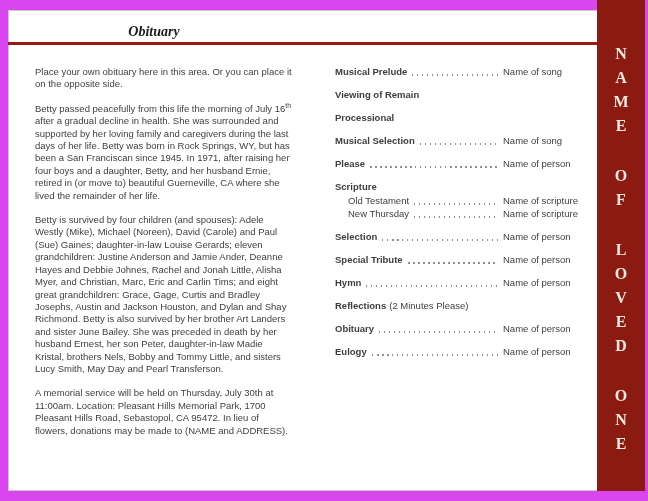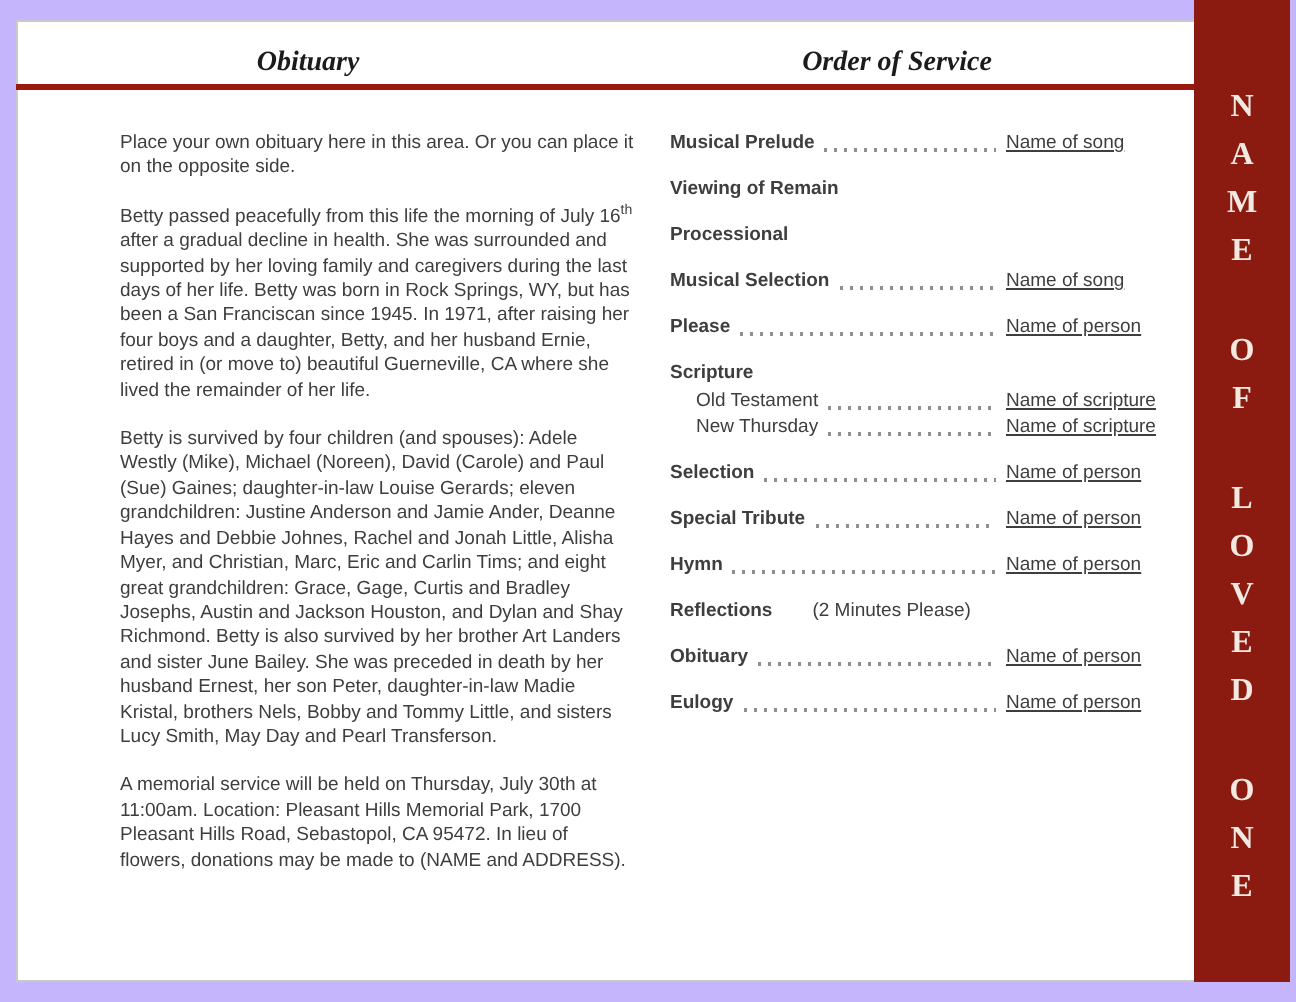--- a/index.html
+++ b/index.html
@@ -1,64 +1,63 @@
 <!DOCTYPE html>
 <html><head>
 <meta charset="utf-8">
 <style>
   html,body{margin:0;padding:0;background:#ffffff;}
-  .canvas{position:relative;width:648px;height:501px;background:#c4b5fd;overflow:hidden;
+  .canvas{position:relative;width:648px;height:501px;background:#d946ef;overflow:hidden;
           font-family:"Liberation Sans", sans-serif;color:#3e3e3e;}
 
   
   .sheet{position:absolute;left:8px;top:10px;width:637px;height:481px;
          border:1px solid #c9c9c9;background:#ffffff;box-sizing:border-box;}
 
   
   .header-title{position:absolute;top:24px;font-family:"Liberation Serif", serif;
                 font-style:italic;font-weight:bold;font-size:14px;color:#1b1b1b;text-align:center;}
   .header-left{left:8px;width:292px;}
   .header-right{left:300px;width:297px;}
   .rule{position:absolute;left:8px;top:42px;width:589px;height:3px;background:#9a1a10;}
 
   
   .obituary{position:absolute;left:35px;top:66px;width:258px;
-            font-size:9.5px;line-height:12.4px;color:#3e3e3e;margin-left:25px;}
+            font-size:9.5px;line-height:12.4px;color:#3e3e3e;}
   .obituary p{margin:0 0 12px 0;}
   .obituary sup{font-size:7px;line-height:0;}
 
   
   .order{position:absolute;left:335px;top:66px;width:252px;font-size:9.5px;color:#3e3e3e;}
   .row{display:flex;align-items:flex-end;margin-bottom:11px;line-height:12px;}
   .row .label{font-weight:bold;white-space:nowrap;}
   .row.sub .label{font-weight:normal;}
-  .row .suffix{font-weight:normal;margin-left:20px;white-space:nowrap;}
+  .row .suffix{font-weight:normal;margin-left:3px;white-space:nowrap;}
   .row .dots{flex:1;height:2px;margin:0 5px 2px 5px;
              background-image:repeating-linear-gradient(to right,#8f8f8f 0,#8f8f8f 1.5px,transparent 1.5px,transparent 5px);}
-  .row .value{flex:0 0 84px;white-space:nowrap;text-decoration:underline;}
+  .row .value{flex:0 0 84px;white-space:nowrap;}
   .row.group-head{margin-bottom:2px;text-align:center;}
   .row.sub{margin-left:13px;margin-bottom:1px;}
   .row.sub-end{margin-bottom:11px;}
 
   
   .band{position:absolute;left:597px;top:0;width:48px;height:491px;background:#8b1b10;
         display:flex;flex-direction:column;align-items:center;box-sizing:border-box;
         padding-top:42px;font-family:"Liberation Serif", serif;font-weight:bold;
         font-size:16px;color:#f2e9e0;}
   .band .letter{line-height:24px;}
   .band .word-gap{height:26px;flex:none;}
 </style>
 </head>
 <body>
 
 <div class="canvas">
   <div class="sheet"></div>
 
   <div class="header-title header-left">Obituary</div>
-  <div class="header-title header-right">Order of Service</div>
   <div class="rule"></div>
 
   <div class="obituary">
       <p>Place your own obituary here in this area. Or you can place it on the opposite side.</p>
       <p>Betty passed peacefully from this life the morning of July 16<sup>th</sup> after a gradual decline in health.  She was surrounded and supported by her loving family and caregivers during the last days of her life.  Betty was born in Rock Springs, WY, but has been a San Franciscan since 1945.  In 1971, after raising her four boys and a daughter, Betty, and her husband Ernie, retired in (or move to) beautiful Guerneville, CA where she lived the remainder of her life.</p>
       <p>Betty is survived by four children (and spouses): Adele Westly (Mike), Michael (Noreen), David (Carole) and Paul (Sue) Gaines;  daughter-in-law Louise Gerards;  eleven grandchildren: Justine Anderson and Jamie Ander, Deanne Hayes and Debbie Johnes, Rachel and Jonah Little, Alisha Myer, and Christian, Marc, Eric and Carlin Tims;  and eight great grandchildren: Grace, Gage, Curtis and Bradley Josephs, Austin and Jackson Houston, and Dylan and Shay Richmond.  Betty is also survived by her brother Art Landers and sister June Bailey.  She was preceded in death by her husband Ernest, her son Peter, daughter-in-law Madie Kristal, brothers Nels, Bobby and Tommy Little, and sisters Lucy Smith, May Day and Pearl Transferson.</p>
       <p>A memorial service will be held on Thursday, July 30th at 11:00am.  Location:  Pleasant Hills Memorial Park, 1700 Pleasant Hills Road, Sebastopol, CA 95472.  In lieu of flowers, donations may be made to (NAME and ADDRESS).</p>
     </div>
 
   <div class="order">

